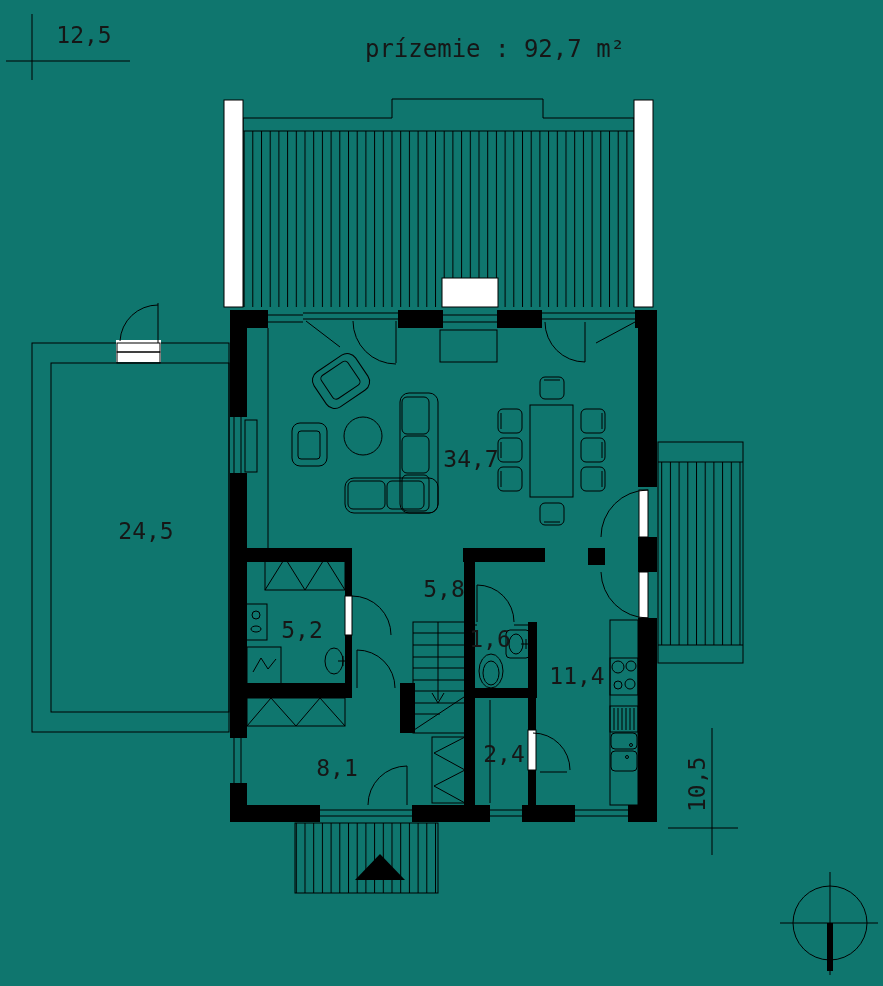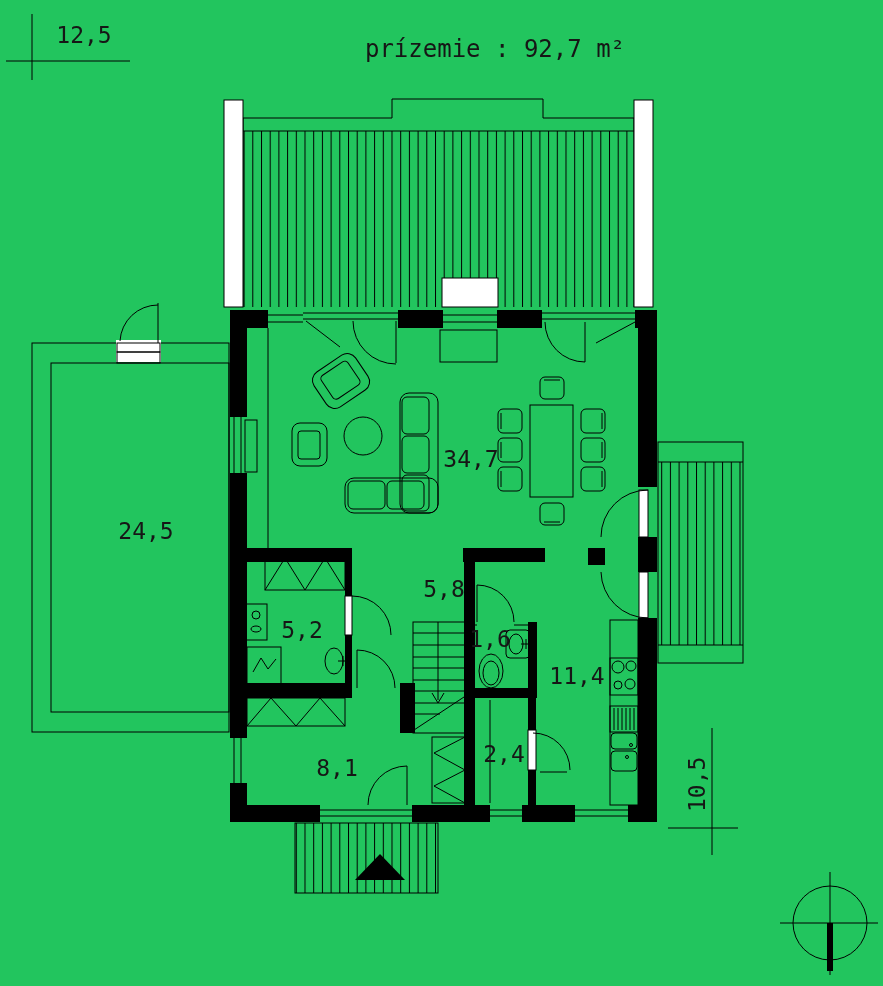--- a/index.html
+++ b/index.html
@@ -1,16 +1,16 @@
 <!DOCTYPE html>
 <html><head>
 <meta charset="utf-8">
 <style>
   html,body{margin:0;padding:0;background:#fff;}
-  .page{width:883px;height:986px;background:#22c55e;position:relative;font-family:"DejaVu Sans Mono",monospace;}
+  .page{width:883px;height:986px;background:#0f766e;position:relative;font-family:"DejaVu Sans Mono",monospace;}
   svg{display:block;}
   .ln{fill:none;stroke:#000;stroke-width:1;}
   .w{fill:#000;stroke:none;}
   .wh{fill:#fff;stroke:#000;stroke-width:1;}
   .er{fill:#fff;stroke:none;}
   text{font-family:"DejaVu Sans Mono",monospace;fill:#161616;}
   .lab{font-size:23px;text-anchor:middle;}
   .ttl{font-size:24px;text-anchor:middle;}
 </style>
 </head>

